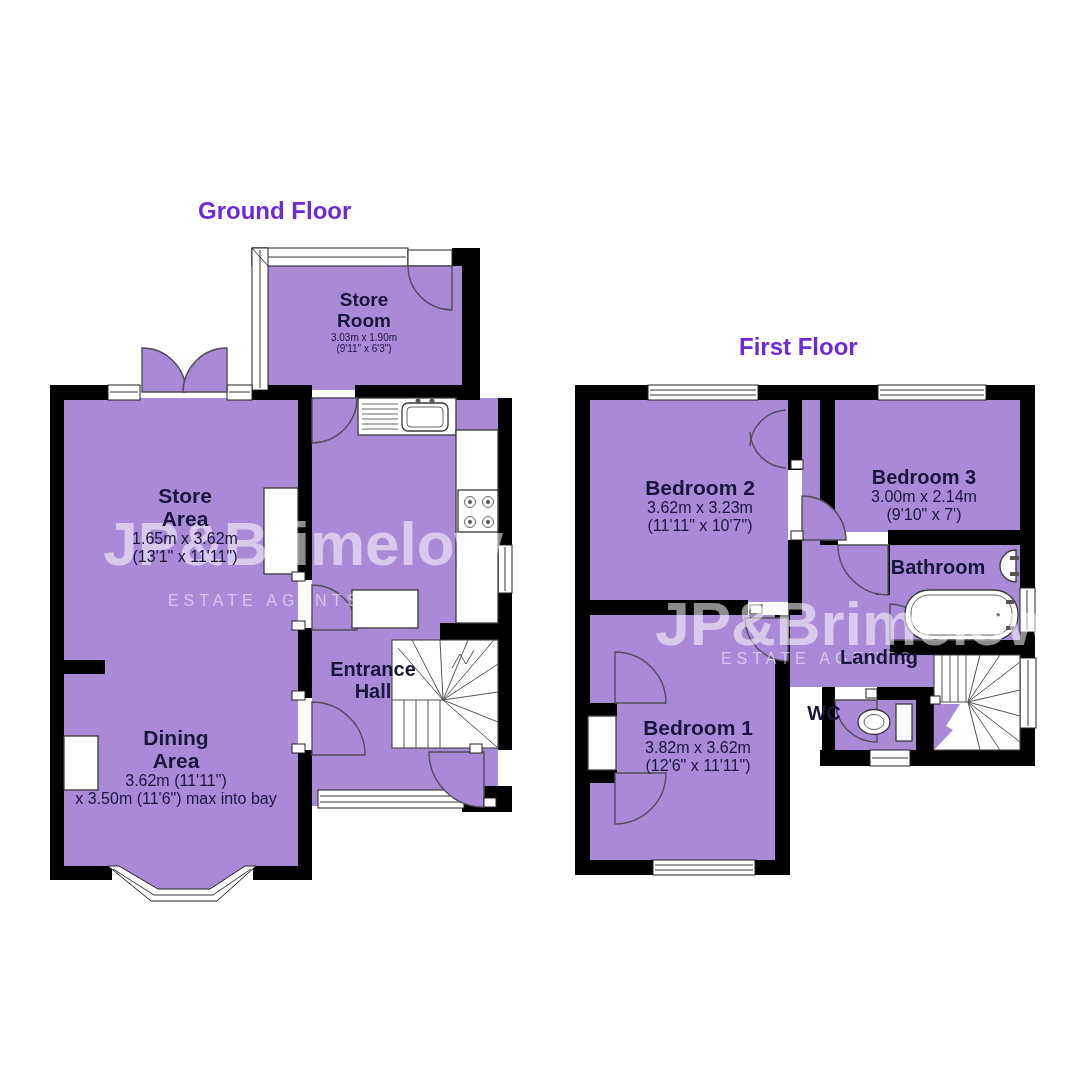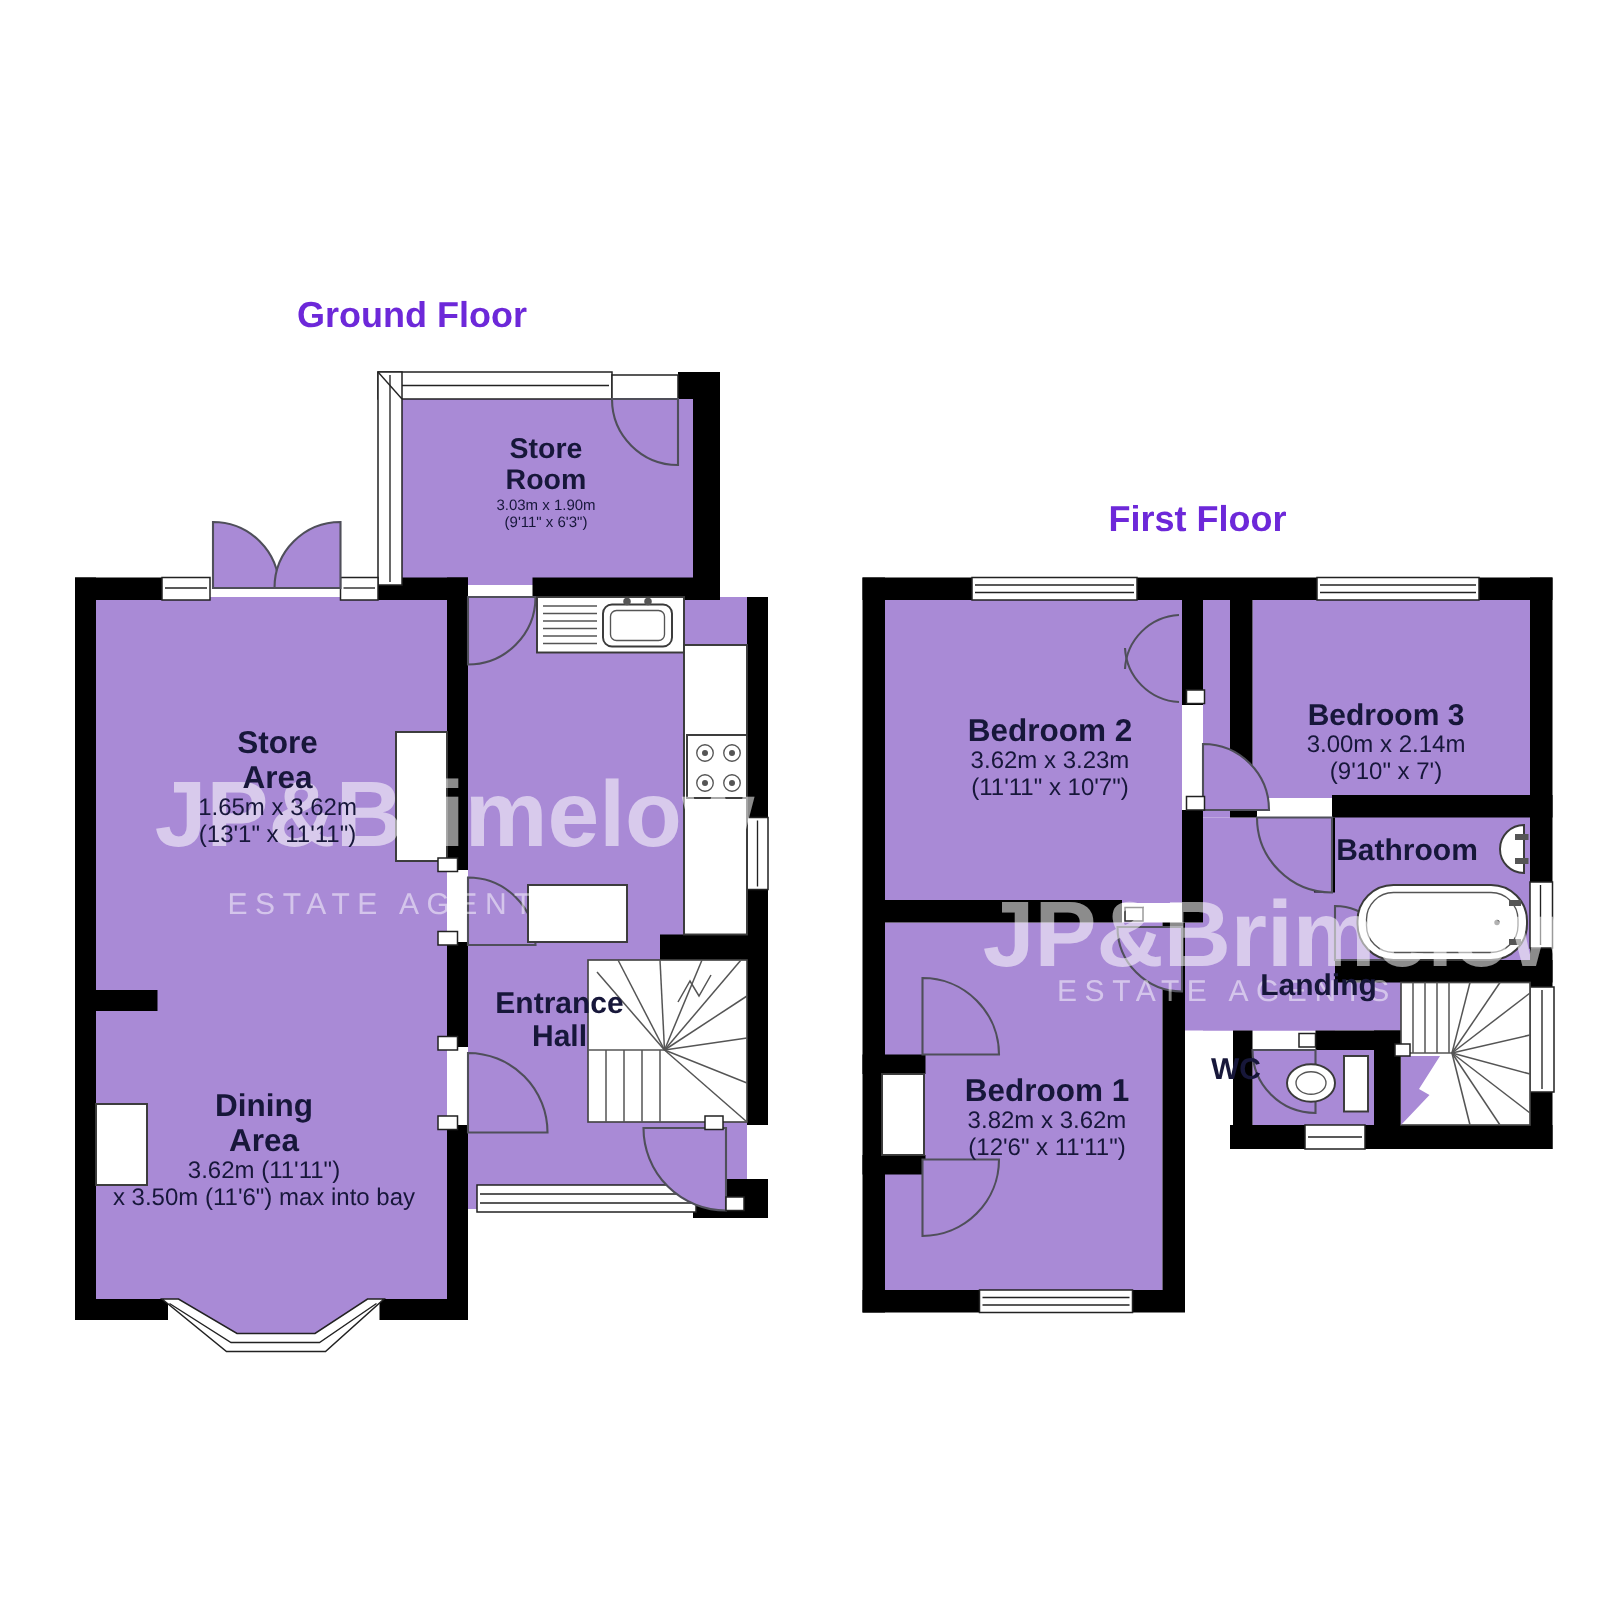--- a/index.html
+++ b/index.html
@@ -22,21 +22,21 @@
   .floor-title{position:absolute;font-size:24px;font-weight:bold;color:#6d28d9;white-space:nowrap;}
   .room-label{position:absolute;transform:translateX(-50%);text-align:center;color:#17173a;white-space:nowrap;z-index:4;}
   .rn{display:block;font-weight:bold;font-size:21px;line-height:1.1;}
   .rd{display:block;font-size:16px;line-height:1.12;}
   .room-label.small .rn{font-size:19px;}
   .room-label.small .rd{font-size:10px;}
   .room-label.mid .rn{font-size:20px;}
   .watermark{position:absolute;transform:translateX(-50%);color:rgba(255,255,255,0.55);
              white-space:nowrap;z-index:3;pointer-events:none;}
   .wm-brand{font-size:62px;font-weight:bold;margin-left:40px;}
-  .wm-tag{font-size:20px;letter-spacing:5px;color:rgba(255,255,255,0.5);}
+  .wm-tag{font-size:16px;letter-spacing:5px;color:rgba(255,255,255,0.5);}
 </style>
 </head>
 <body>
 
 <div class="canvas">
 
 <svg class="plan-svg" width="1080" height="1080" viewBox="0 0 1080 1080">
 
   <g>
 

